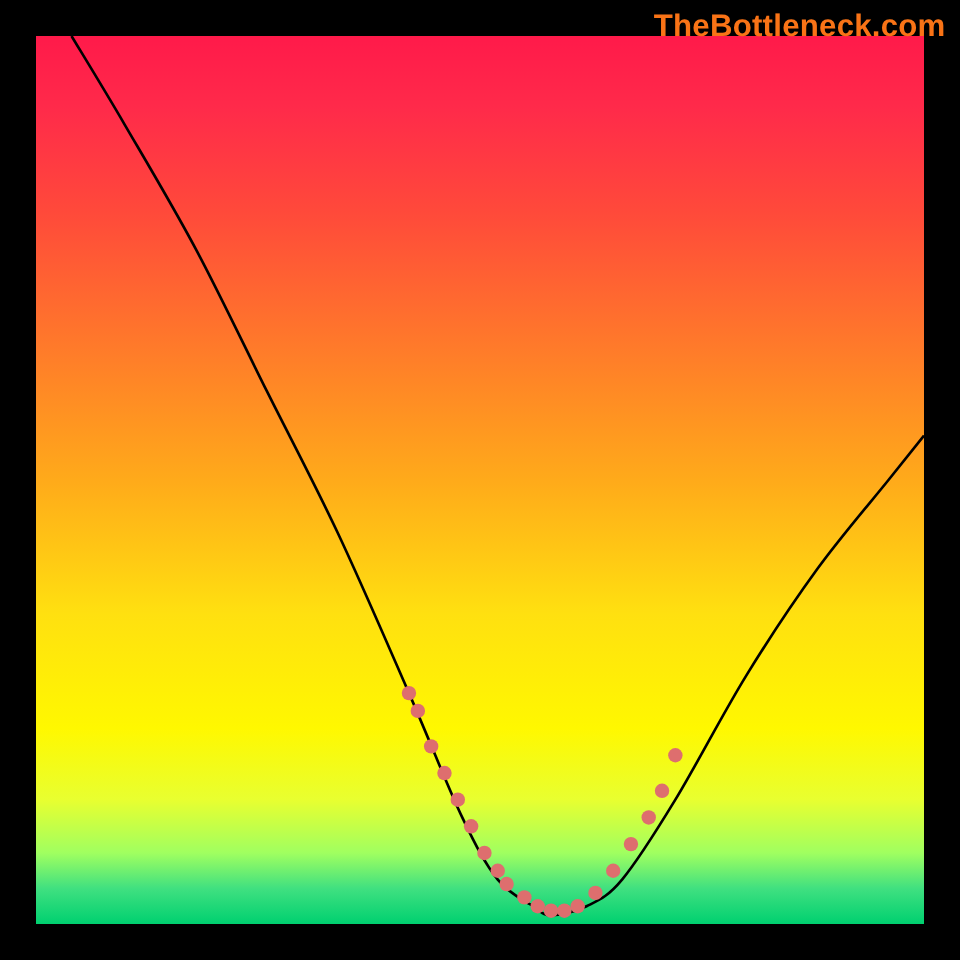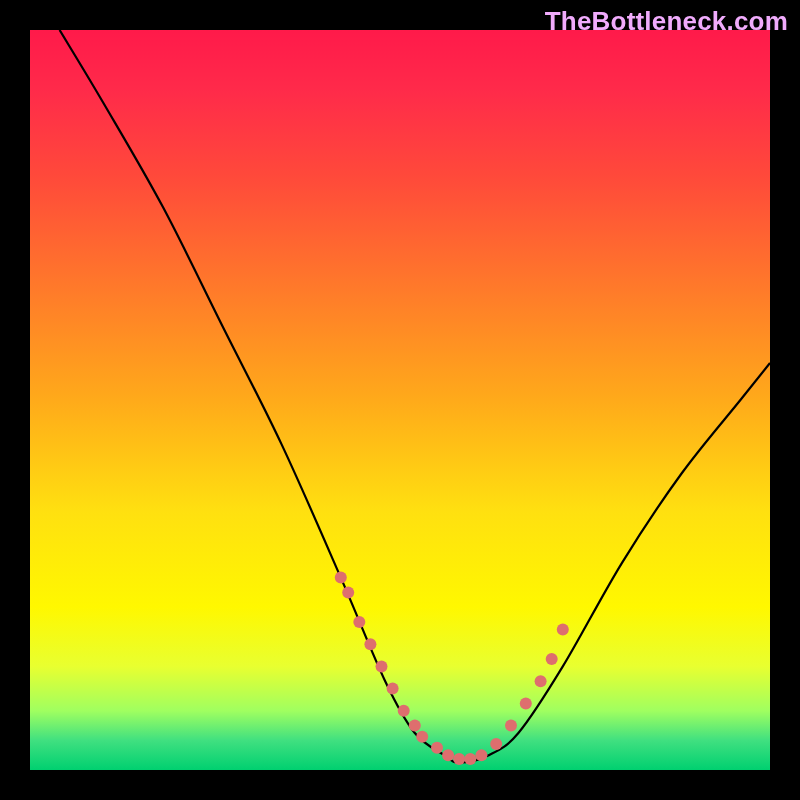--- a/index.html
+++ b/index.html
@@ -30,21 +30,21 @@
       #00d070 100%
     );
   }
   .watermark {
     position: absolute;
     top: 6px;
     right: 12px;
     font-family: Arial, Helvetica, sans-serif;
     font-size: 26px;
     font-weight: 600;
-    color: #f0abfc;
+    color: #f97316;
     letter-spacing: 0.2px;
     user-select: none;
   }
   svg.curve {
     position: absolute;
     left: 0; top: 0;
     width: 100%; height: 100%;
     pointer-events: none;
   }
 </style>

